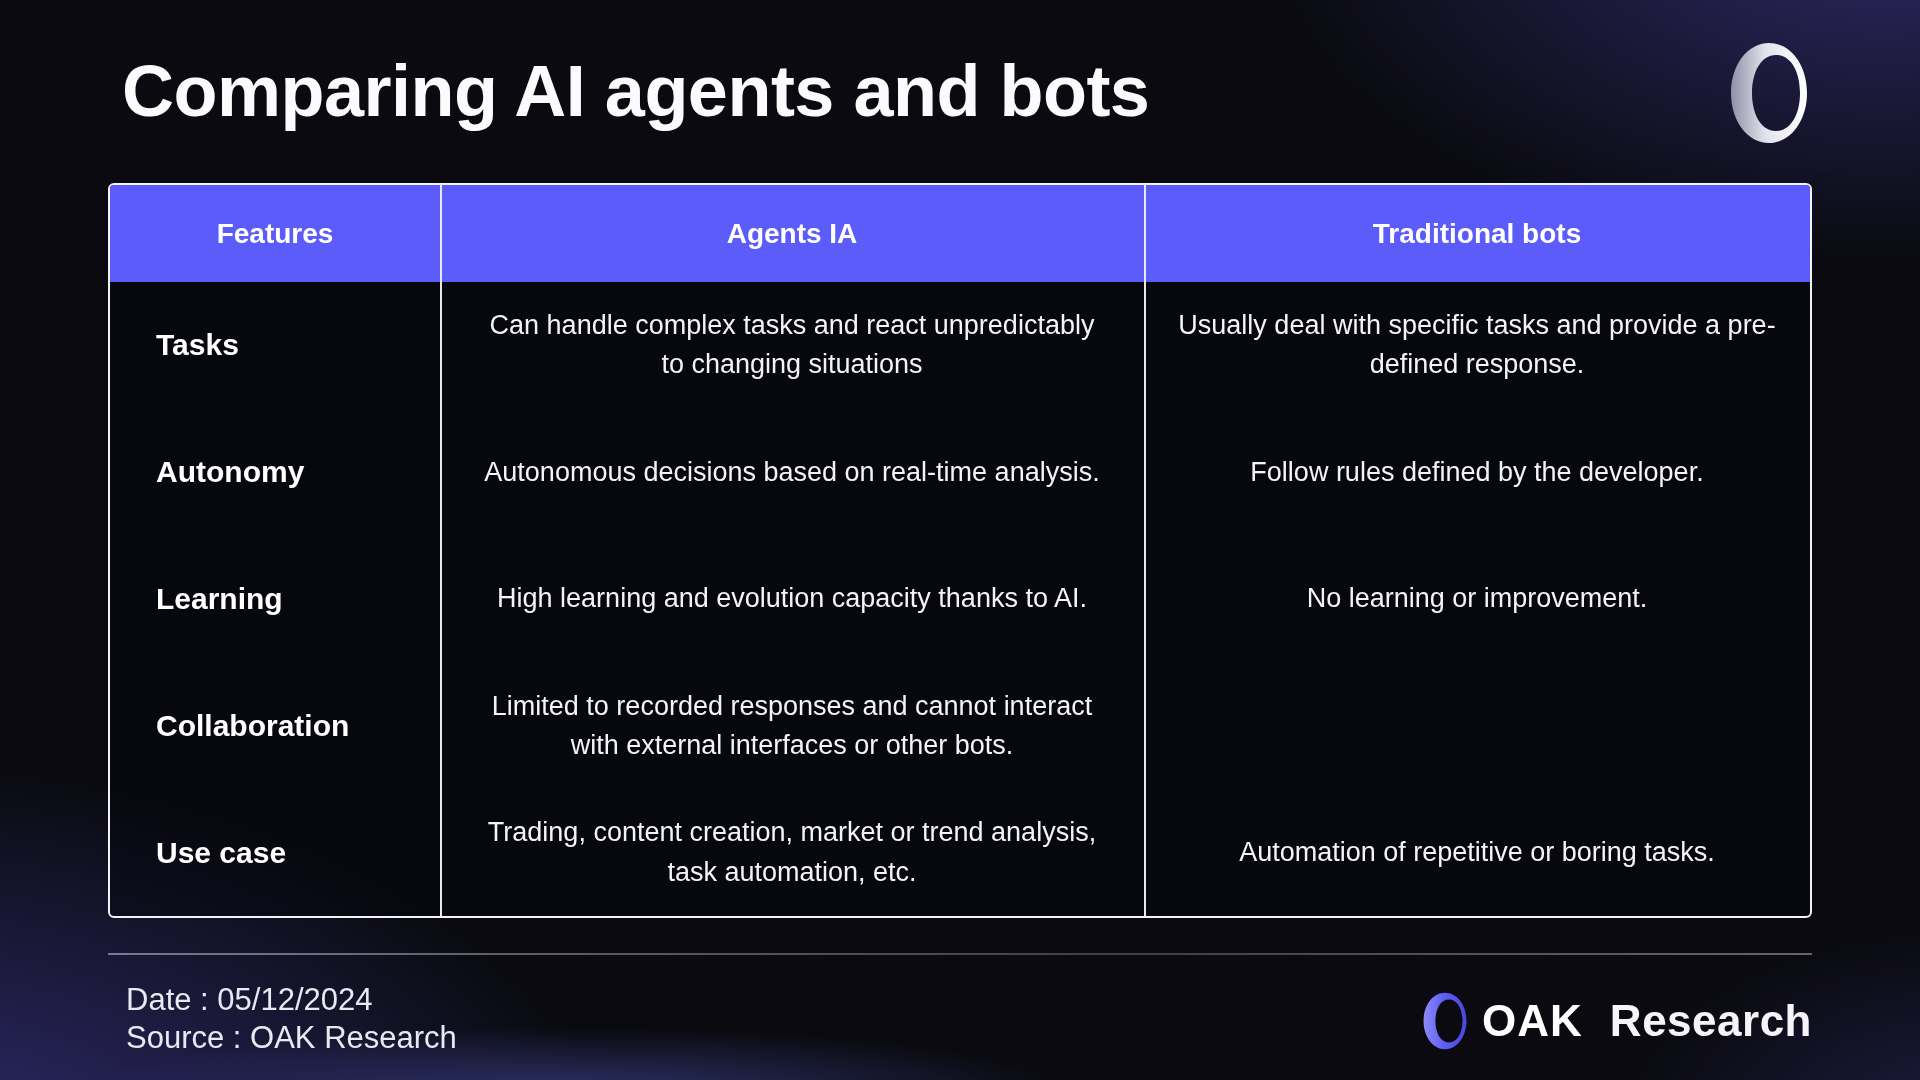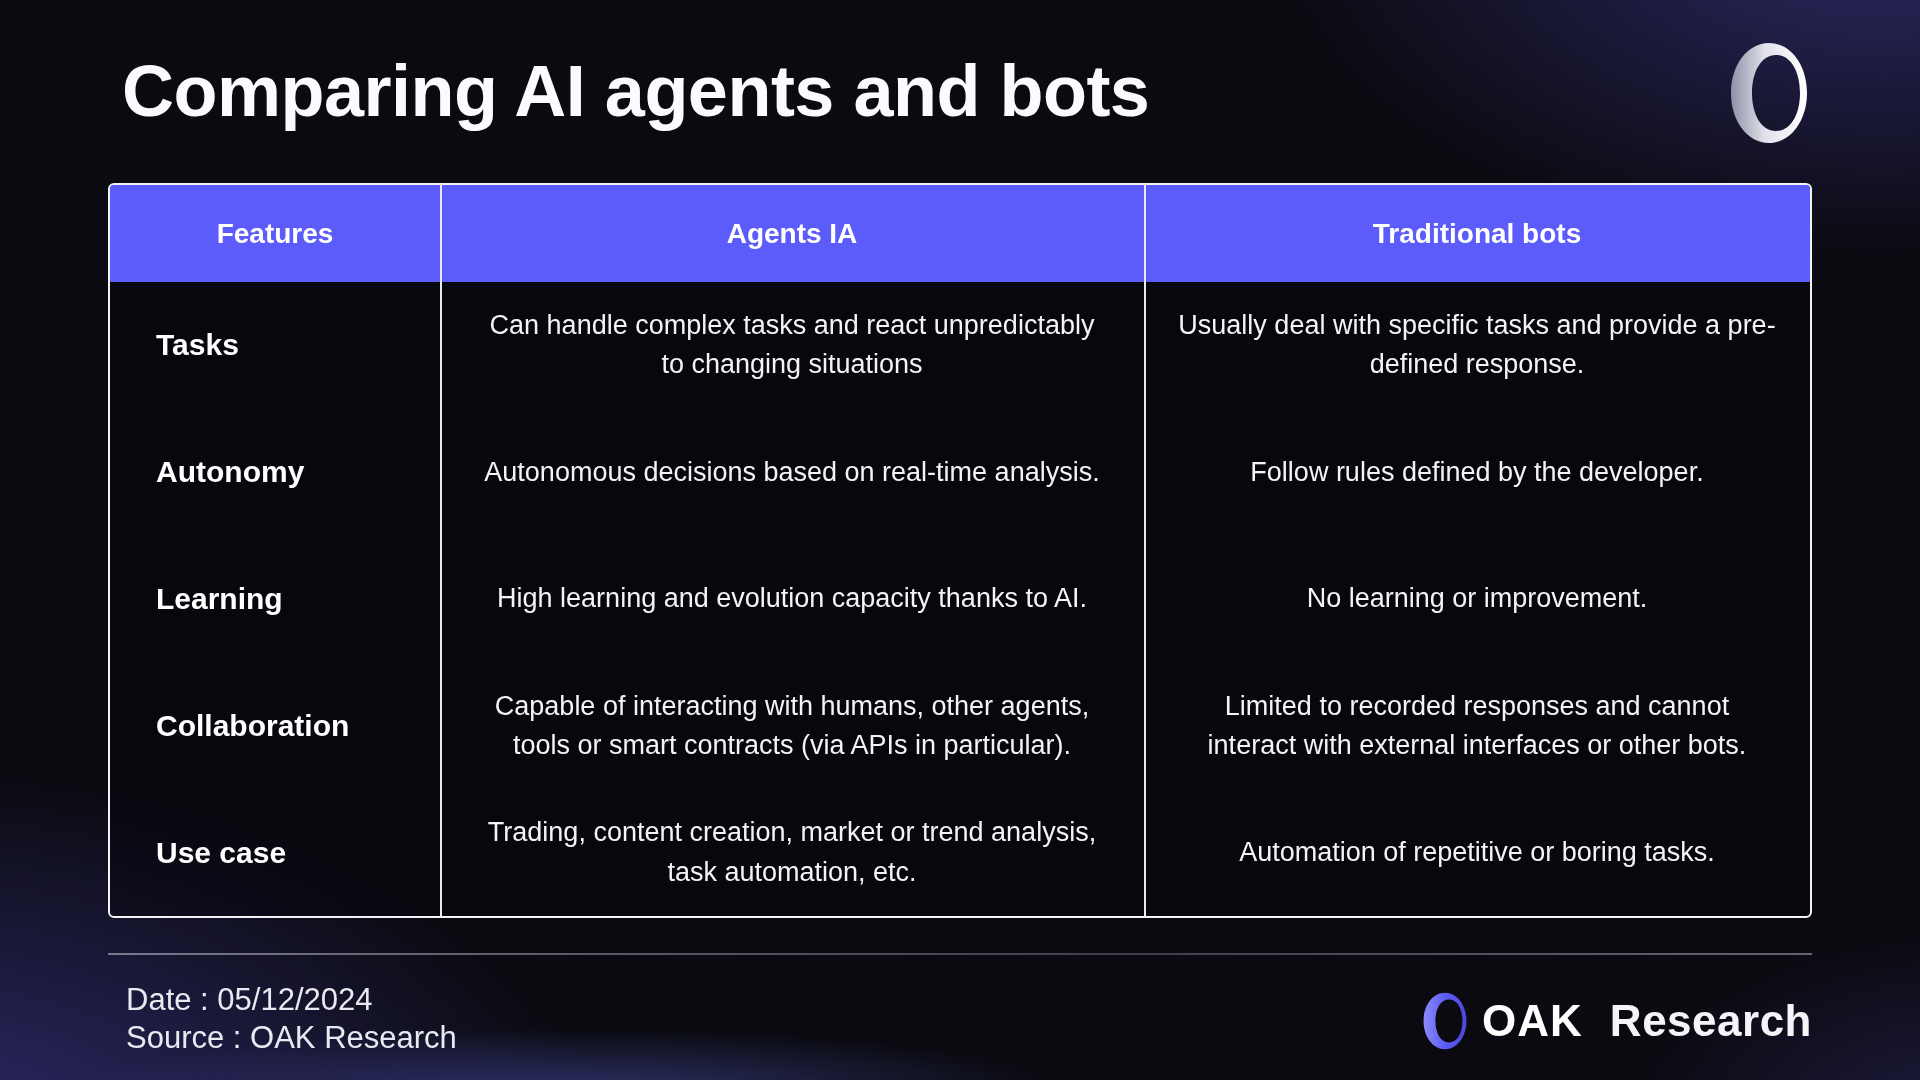--- a/index.html
+++ b/index.html
@@ -206,23 +206,20 @@
         <div class="feature-cell">Learning</div>
         <div class="desc-cell">
             <span>High learning and evolution capacity thanks to AI.</span>
           </div>
         <div class="desc-cell">
             <span>No learning or improvement.</span>
           </div>
       </div>
       <div class="row cols">
         <div class="feature-cell">Collaboration</div>
-        <div class="desc-cell">
-            <span>Capable of interacting with humans, other agents, tools or smart contracts (via APIs in particular).</span>
-          </div>
         <div class="desc-cell">
             <span>Limited to recorded responses and cannot interact with external interfaces or other bots.</span>
           </div>
       </div>
       <div class="row cols">
         <div class="feature-cell">Use case</div>
         <div class="desc-cell">
             <span>Trading, content creation, market or trend analysis, task automation, etc.</span>
           </div>
         <div class="desc-cell">

